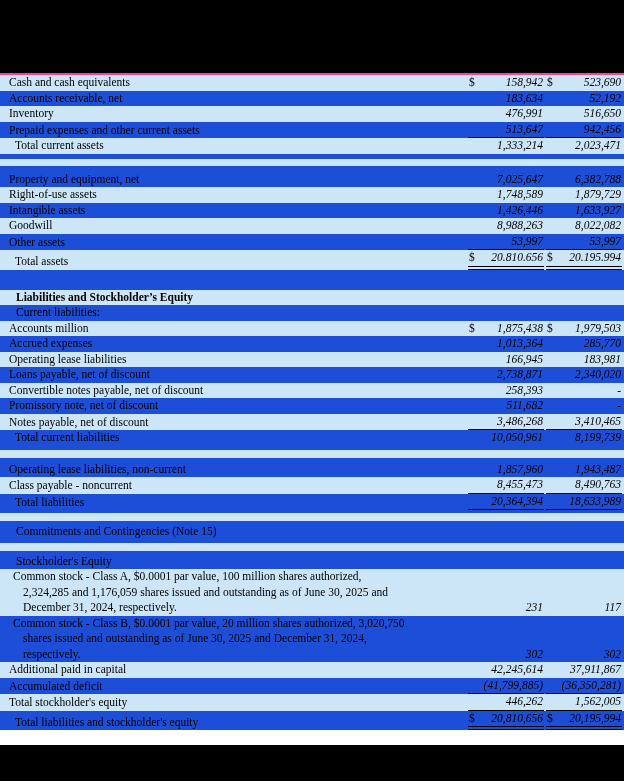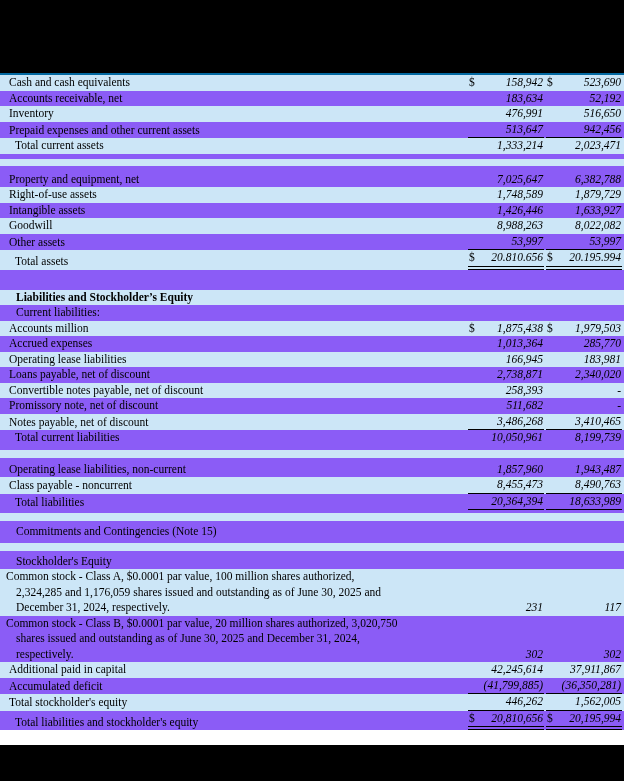--- a/index.html
+++ b/index.html
@@ -11,54 +11,54 @@
     display:flex;flex-direction:column;
     font-family:"Liberation Serif","DejaVu Serif",serif;
     font-size:11.5px;color:#000;
   }
   .band{width:100%;background:#000;flex:0 0 auto;}
   .band.top{height:73px;}
   .band.bottom{height:36px;}
   .filler{flex:1 1 auto;background:#fff;}
   .sheet{
     flex:0 0 auto;
-    border-top:2px solid #0369a1;
+    border-top:2px solid #ec4899;
     width:100%;
     box-sizing:border-box;
   }
   .row{
     display:flex;
     align-items:flex-end;
     box-sizing:border-box;
     min-height:15.5px;
     line-height:15.5px;
     padding-right:2px;
   }
   .bg-b{background:#cce6f7;}
-  .bg-w{background:#8b5cf6;justify-content:flex-end;}
+  .bg-w{background:#1d4ed8;justify-content:flex-end;}
   .lbl{flex:1 1 auto;white-space:nowrap;overflow:hidden;}
   .lbl.bold{font-weight:700;}
   .ind0{padding-left:16px;}
   .ind1{padding-left:9px;}
   .ind2{padding-left:15px;}
   .cell{
     flex:0 0 76px;
     width:76px;
     display:flex;
     align-items:baseline;
     box-sizing:border-box;
     padding:0 1px;
     margin-left:2px;
   }
   .cell .cur{flex:0 0 auto;}
   .cell .num{margin-left:auto;white-space:nowrap;font-style:italic;}
   .ul-s .cell{border-bottom:1px solid #000;}
   .ul-d .cell{border-bottom:4px double #000;}
   .row.multi{align-items:flex-end;}
-  .row.multi .lbl{white-space:normal;padding-left:16px;}
+  .row.multi .lbl{white-space:normal;padding-left:23px;}
   .row.multi .line{display:block;}
   .row.multi .line:first-child{margin-left:-10px;}
 </style>
 </head>
 <body>
 
 <div class="page">
   <div class="band top"></div>
   <div class="sheet" id="sheet">
       <div class="row bg-b">

